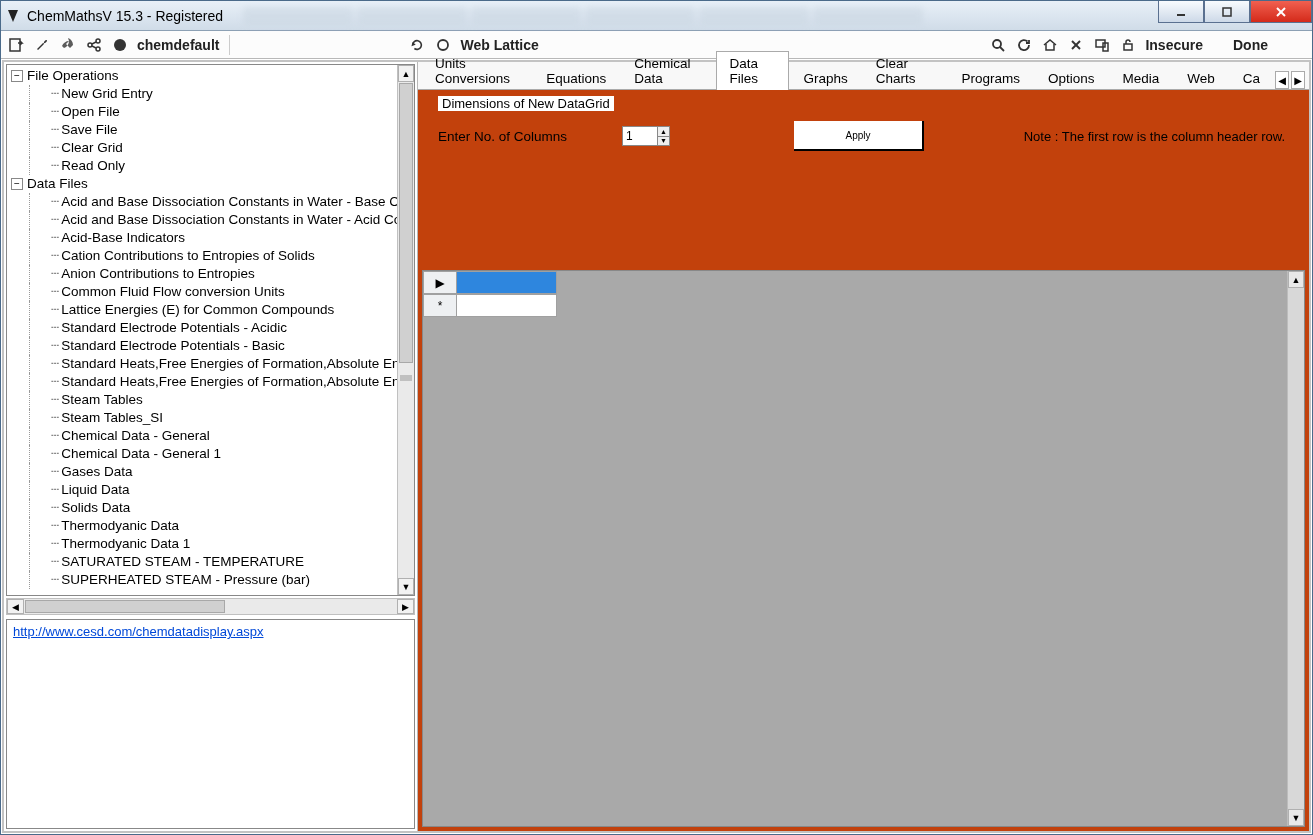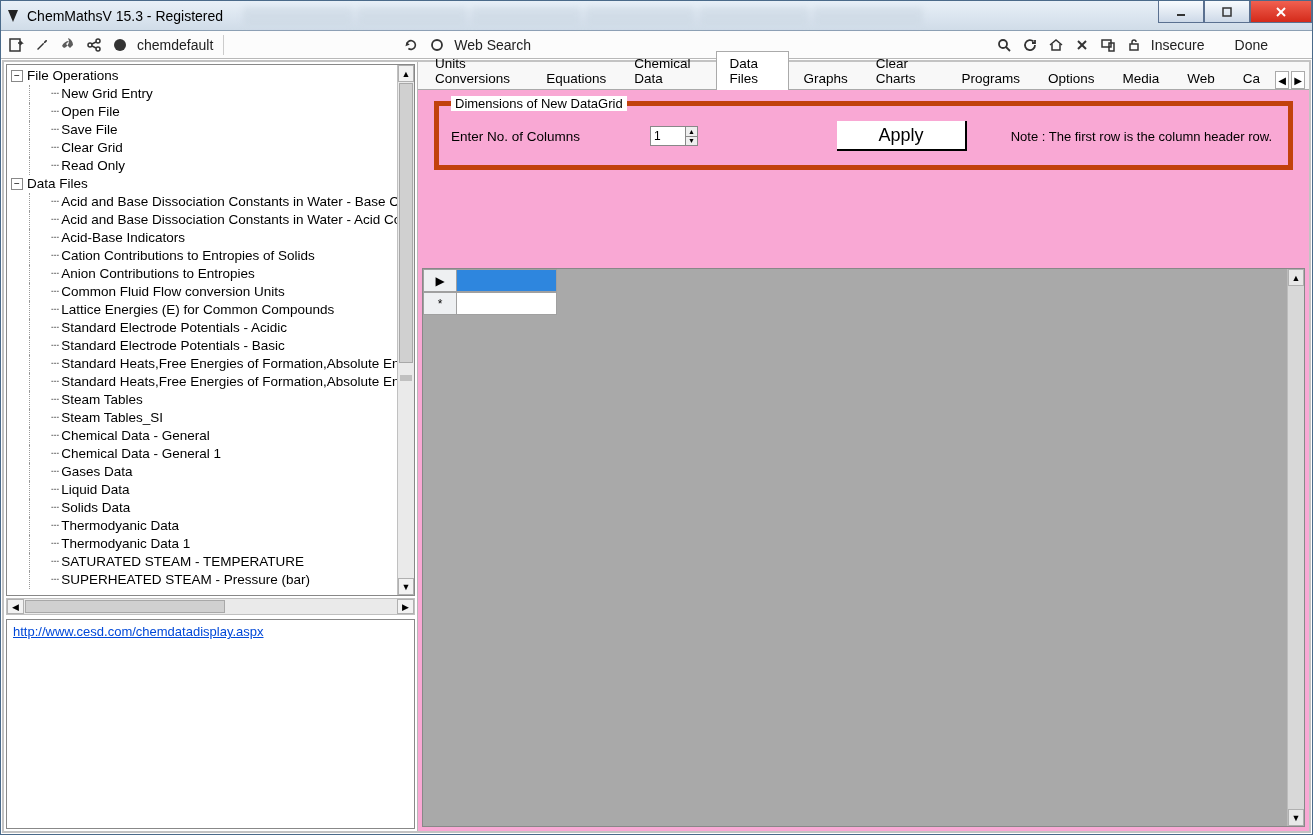--- a/index.html
+++ b/index.html
@@ -10,21 +10,21 @@
 .titlebar { height: 30px; background: linear-gradient(#e8f0f8, #d0dce8); border-bottom: 1px solid #8ca0b4; display: flex; align-items: center; padding: 0 4px; position: relative; justify-content: space-between; }
 .titlebar .icon { width: 16px; height: 16px; margin-right: 6px; }
 .titlebar .title { font-size: 14px; color: #000; flex: 0 0 auto; }
 .titlebar .tabs-behind { flex: 1; display: flex; gap: 4px; margin-left: 20px; filter: blur(3px); opacity: .5; }
 .titlebar .tabs-behind span { background: #c8d4e0; height: 18px; width: 110px; border-radius: 3px 3px 0 0; }
 .win-controls { position: absolute; right: 0; top: 0; display: flex; }
 .win-btn { width: 46px; height: 22px; border: 1px solid #5a7090; border-top: none; background: linear-gradient(#f8fbfe,#cdd9e8); display: flex; align-items: center; justify-content: center; font-size: 12px; }
 .win-btn.close { background: linear-gradient(#f06050,#d42a1a); color: #fff; width: 62px; }
 .win-btn.close svg { stroke: #fff; }
 
-.toolbar { height: 28px; border-bottom: 1px solid #b8b8b8; display: flex; align-items: center; padding: 0 6px; gap: 8px; background: #fcfcfc; }
+.toolbar { height: 28px; border-bottom: 1px solid #b8b8b8; display: flex; align-items: center; padding: 0 6px; gap: 8px; background: #fcfcfc; font-weight: bold; }
 .tb-icon { width: 18px; height: 18px; display: flex; align-items: center; justify-content: center; color: #333; cursor: pointer; }
 .tb-sep { width: 1px; height: 20px; background: #ccc; margin: 0 2px; }
 .tb-text { font-size: 14px; color: #222; }
 .tb-spacer { flex: 0 0 160px; }
 
 .body-area { display: flex; height: calc(835px - 30px - 28px - 4px); border: 2px solid #c3c3c3; margin: 1px; }
 
 .left-panel { width: 414px; display: flex; flex-direction: column; border-right: 1px solid #b8b8b8; }
 .tree-wrap { flex: 1; min-height: 0; display: flex; border: 1px solid #888; margin: 2px; background: #fff; position: relative; }
 .tree { flex: 1; overflow: hidden; padding: 2px 0 2px 4px; font-size: 13.5px; line-height: 18px; color: #000; }
@@ -41,37 +41,37 @@
 .tree-vscroll .thumb { position: absolute; left: 1px; right: 1px; top: 18px; height: 280px; background: #d0d0d0; border: 1px solid #a8a8a8; }
 .tree-vscroll .mark { position: absolute; left: 2px; right: 2px; height: 6px; top: 310px; background: #c0c0c0; }
 .tree-hscroll { height: 17px; margin: 0 2px 2px 2px; background: #eaeaea; border: 1px solid #c0c0c0; display: flex; align-items: center; position: relative; }
 .tree-hscroll .arrow { width: 17px; height: 15px; background: #f2f2f2; border: 1px solid #b0b0b0; display: flex; align-items: center; justify-content: center; font-size: 9px; }
 .tree-hscroll .thumb { position: absolute; left: 18px; width: 200px; top: 1px; bottom: 1px; background: #d0d0d0; border: 1px solid #a8a8a8; }
 .tree-hscroll .arrow.right { margin-left: auto; }
 
 .help-box { height: 210px; margin: 2px; border: 1px solid #888; background: #fff; padding: 4px 6px; font-size: 13px; line-height: 16px; color: #0048d8; overflow: hidden; }
 .help-box a { color: #0048d8; text-decoration: underline; }
 
-.right-panel { flex: 1; display: flex; flex-direction: column; background: #f9a8d4; }
+.right-panel { flex: 1; display: flex; flex-direction: column; background: #c2410c; }
 .rtabs { height: 28px; display: flex; align-items: flex-end; border-bottom: 1px solid #aaa; background: #f8f8f8; padding: 0 4px; position: relative; }
 .rtab { padding: 4px 12px; font-size: 13.5px; border: 1px solid transparent; border-bottom: none; margin-right: 2px; cursor: pointer; background: transparent; position: relative; top: 1px; }
 .rtab.active { border-color: #aaa; background: #fff; }
 .rtab-nav { margin-left: auto; display: flex; gap: 2px; }
 .rtab-nav span { width: 14px; height: 18px; border: 1px solid #aaa; display: flex; align-items: center; justify-content: center; font-size: 10px; background: #fff; cursor: pointer; }
 
-.dim-fieldset { margin: 6px 16px; border: 5px solid #c2410c; padding: 10px 12px 14px 12px; position: relative; }
+.dim-fieldset { margin: 6px 1px; border: 7px solid #c2410c; padding: 10px 12px 14px 12px; position: relative; }
 .dim-fieldset legend { font-size: 13px; padding: 0 4px; background: #fff; }
-.dim-row { display: flex; align-items: center; gap: 19px; }
+.dim-row { display: flex; align-items: center; gap: 4px; }
 .dim-label { font-size: 13.5px; min-width: 180px; }
 .num-input { width: 48px; height: 20px; border: 1px solid #888; display: flex; }
 .num-input input { width: 34px; border: none; font-size: 12px; padding: 0 3px; outline: none; }
 .num-spin { width: 14px; display: flex; flex-direction: column; border-left: 1px solid #888; }
 .num-spin span { flex: 1; font-size: 7px; display: flex; align-items: center; justify-content: center; background: #eee; cursor: pointer; }
 .num-spin span:first-child { border-bottom: 1px solid #888; }
-.apply-btn { width: 130px; height: 30px; border: none; border-bottom: 2px solid #000; border-right: 2px solid #000; background: #fff; font-size: 18px; cursor: pointer; margin-left: 120px; }
+.apply-btn { width: 130px; height: 30px; border: none; border-bottom: 2px solid #000; border-right: 2px solid #000; background: #fff; font-size: 10px; cursor: pointer; margin-left: 120px; }
 .dim-note { position: absolute; right: 16px; top: 18px; font-size: 13px; }
 
 .grid-area { flex: 1; background: #a9a9a9; margin: 2px 4px 4px 4px; border: 1px solid #888; position: relative; }
 .datagrid { position: absolute; left: 0; top: 0; }
 .dg-row { display: flex; height: 23px; }
 .dg-hdr { width: 34px; background: #eef0f2; border: 1px solid #a0a0a0; display: flex; align-items: center; justify-content: center; font-size: 12px; }
 .dg-cell { width: 100px; border: 1px solid #a0a0a0; border-left: none; background: #fff; }
 .dg-cell.selected { background: #2e86de; }
 .dg-row.newrow .dg-cell { background: #fff; }
 .right-vscroll { position: absolute; right: 0; top: 0; bottom: 0; width: 17px; background: #d8d8d8; border-left: 1px solid #bcbcbc; }
@@ -160,21 +160,21 @@
           <path d="M3 8a5 5 0 1 1 2 4"></path>
           <path d="M3 8l-2-2M3 8l2-2" opacity="0"></path>
           <path d="M4 5L3 8L6 7"></path>
         </svg>
       </span>
     <span class="tb-icon">
         <svg width="14" height="14">
           <circle cx="7" cy="7" r="5" fill="none" stroke="#333" stroke-width="1.8"></circle>
         </svg>
       </span>
-    <span class="tb-text">Web Search</span>
+    <span class="tb-text">Web Lattice</span>
     <span style="flex:1"></span>
     <span class="tb-icon">
         <svg width="16" height="16" viewBox="0 0 16 16" fill="none" stroke="#333" stroke-width="1.8">
           <circle cx="7" cy="7" r="4"></circle>
           <line x1="10" y1="10" x2="14" y2="14"></line>
         </svg>
       </span>
     <span class="tb-icon">
         <svg width="16" height="16" viewBox="0 0 16 16" fill="none" stroke="#333" stroke-width="1.8">
           <path d="M13 8a5 5 0 1 1-1.5-3.5"></path>

